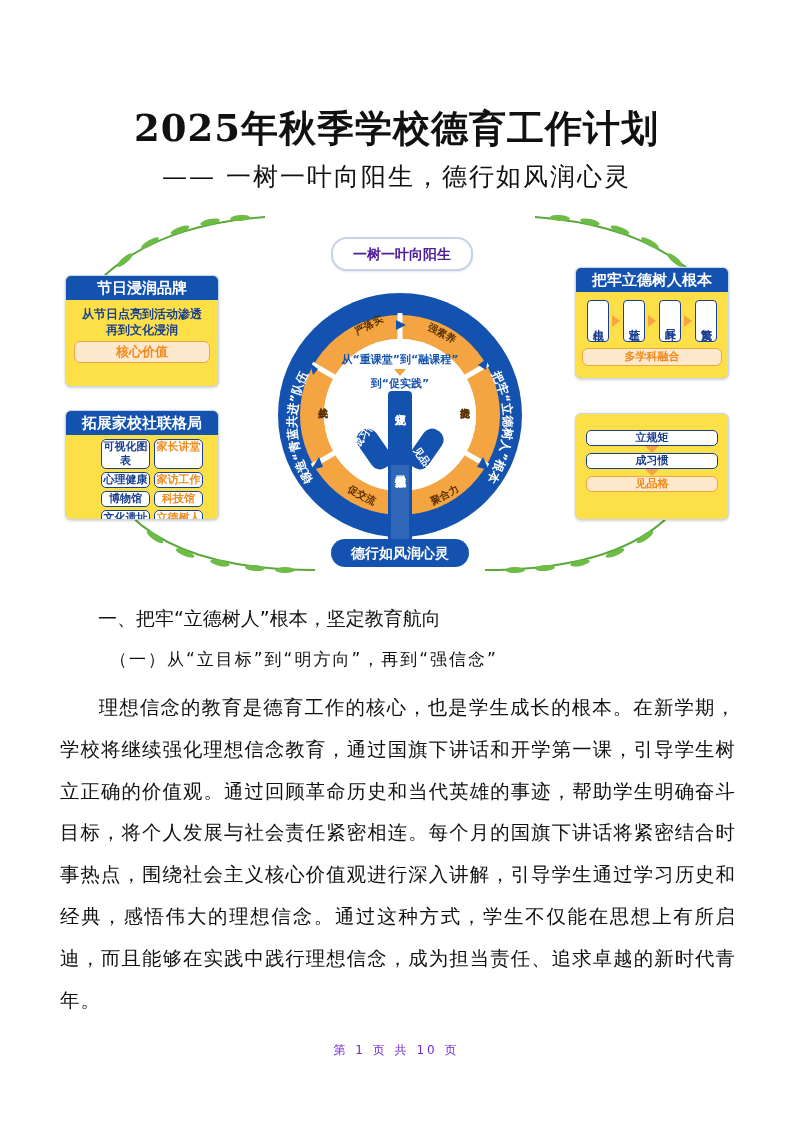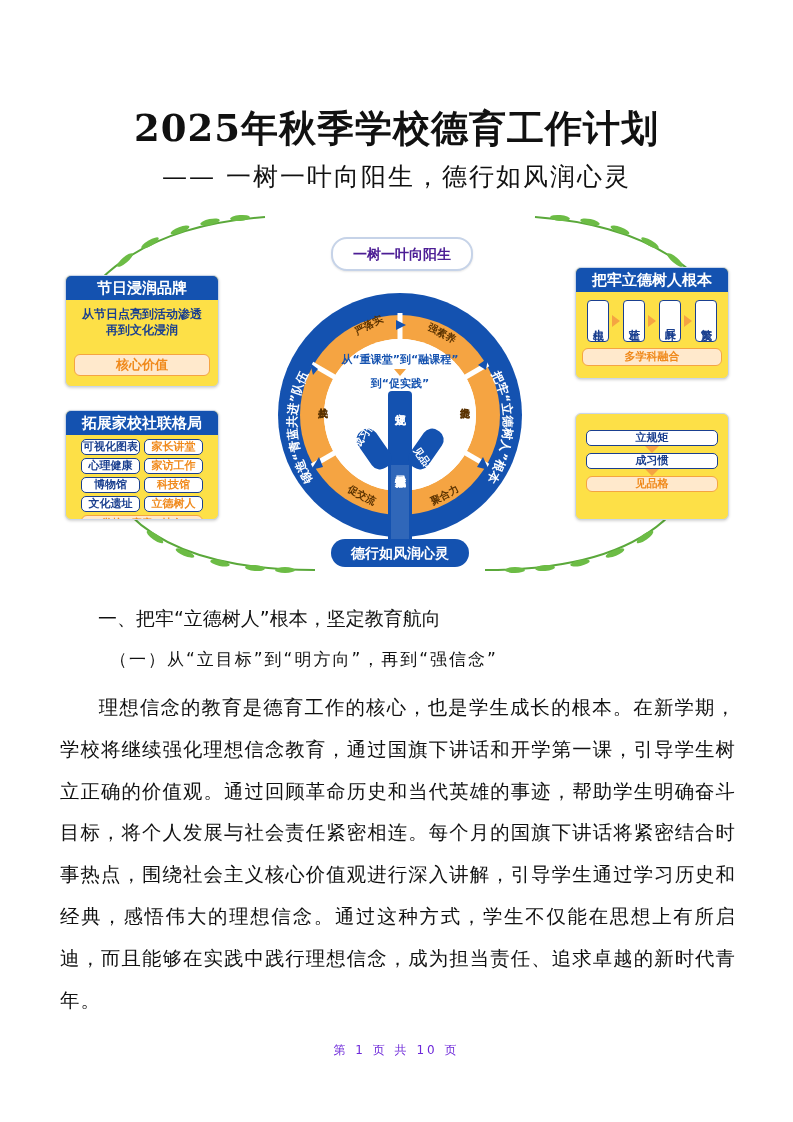--- a/index.html
+++ b/index.html
@@ -143,27 +143,27 @@
 
   <div style="position:absolute;left:276px;top:334px;width:138px;height:28px;border-radius:14px;background:#1452b0;text-align:center;line-height:28px;font-size:14px;font-weight:bold;color:#fff;">
     <span>德行如风润心灵</span>
   </div>
 
   <div class="panel" style="left:10px;top:70px;width:152px;height:110px;">
     <div class="panel-head">节日浸润品牌</div>
     <div class="panel-body">
       <div style="line-height:16px;">从节日点亮到活动渗透</div>
       <div style="line-height:16px;">再到文化浸润</div>
-      <div class="orange-pill" style="margin-top:16px;font-size:13px;line-height:20px;">核心价值</div>
+      <div class="orange-pill" style="margin-top:3px;font-size:13px;line-height:20px;">核心价值</div>
     </div>
   </div>
 
   <div class="panel" style="left:10px;top:205px;width:152px;height:108px;">
     <div class="panel-head">拓展家校社联格局</div>
-    <div class="panel-body" style="padding:4px 15px;">
+    <div class="panel-body" style="padding:4px 15px;margin-left:20px;">
       <div class="grid2">
         <div class="blue-pill bpill">可视化图表</div>
         <div class="opill">家长讲堂</div>
         <div class="blue-pill bpill">心理健康</div>
         <div class="opill">家访工作</div>
         <div class="blue-pill bpill">博物馆</div>
         <div class="opill">科技馆</div>
         <div class="blue-pill bpill">文化遗址</div>
         <div class="opill">立德树人</div>
       </div>

